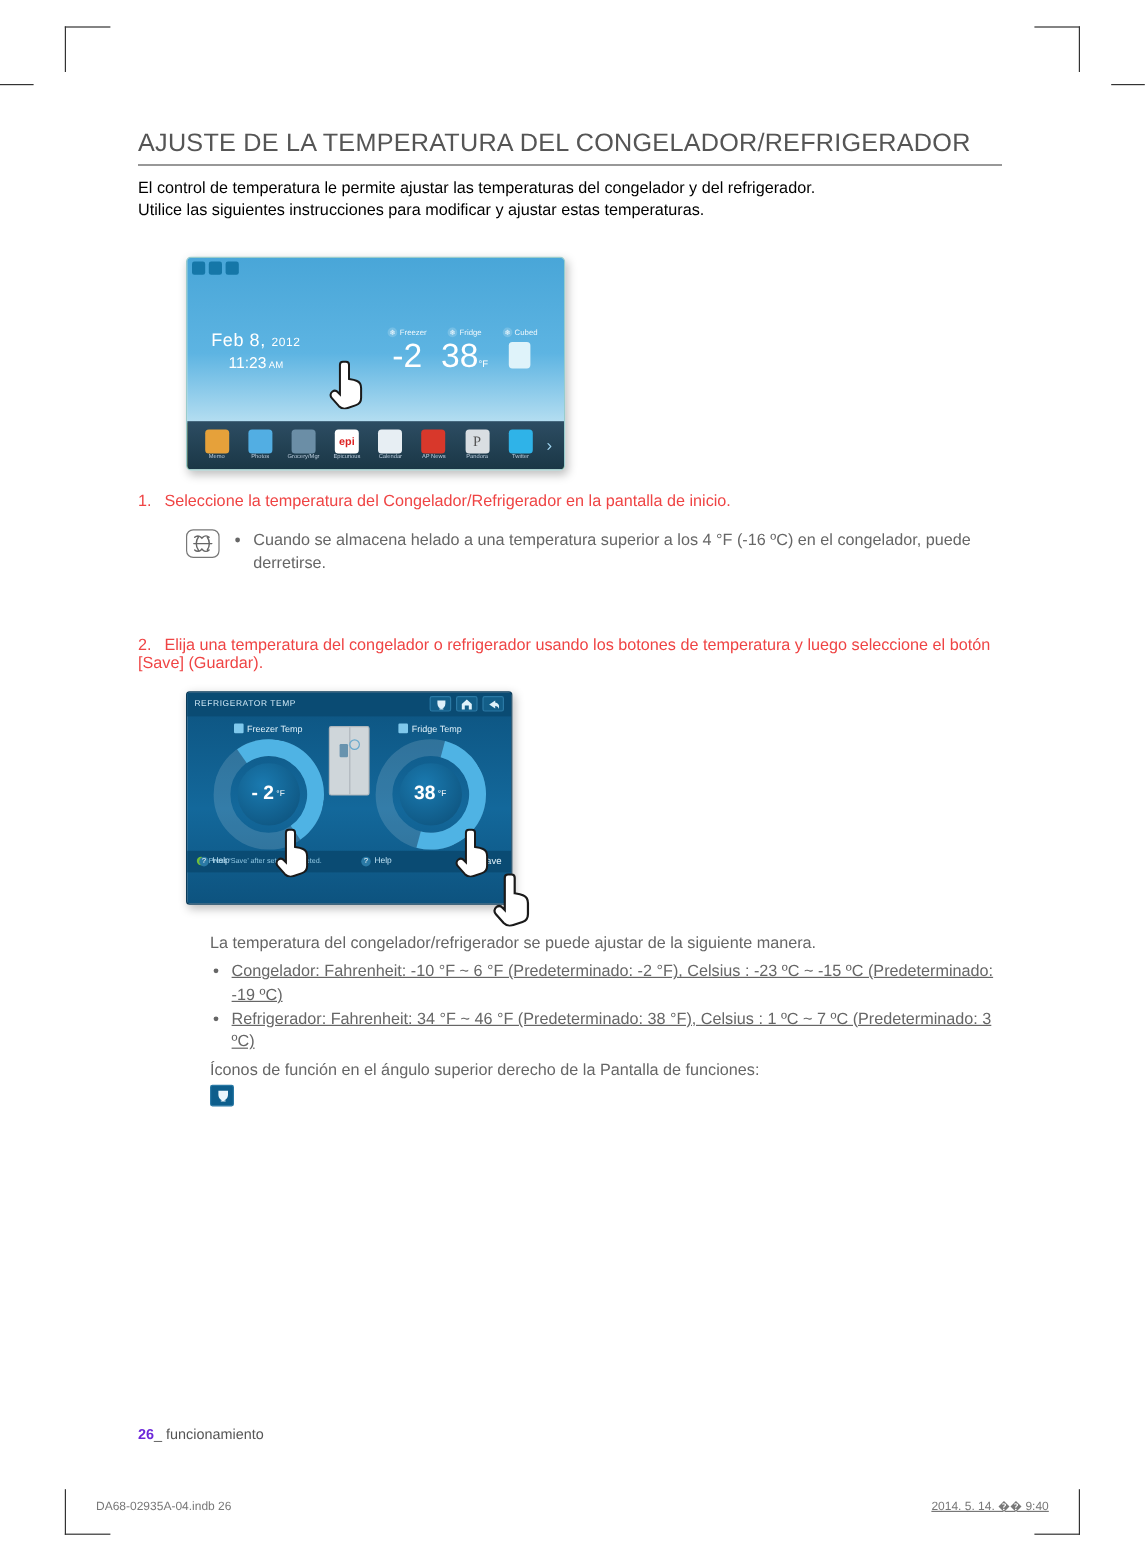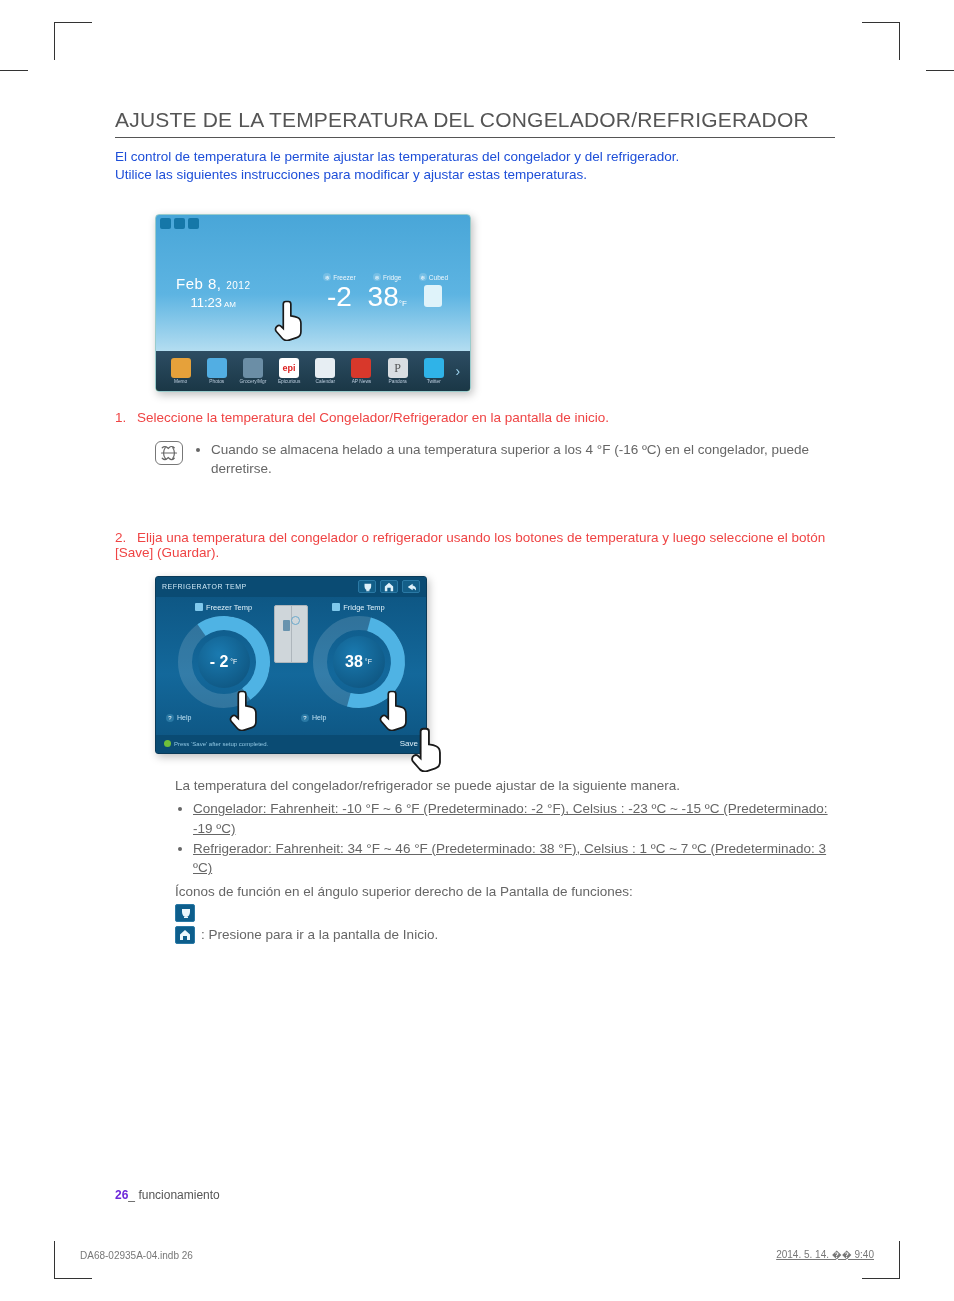--- a/index.html
+++ b/index.html
@@ -8,21 +8,21 @@
   .crop-tl { top: 22px; left: 54px; width: 38px; height: 38px; border-right: none; border-bottom: none; }
   .crop-tr { top: 22px; right: 54px; width: 38px; height: 38px; border-left: none; border-bottom: none; }
   .crop-bl { bottom: 22px; left: 54px; width: 38px; height: 38px; border-right: none; border-top: none; }
   .crop-br { bottom: 22px; right: 54px; width: 38px; height: 38px; border-left: none; border-top: none; }
   .vmark-left  { position:absolute; top:70px; left:0; width:28px; height:0; border-top:1px solid #333; }
   .vmark-right { position:absolute; top:70px; right:0; width:28px; height:0; border-top:1px solid #333; }
 
   .page { position: absolute; left: 115px; top: 108px; width: 720px; }
 
   h1 { font-size: 21px; font-weight: 400; letter-spacing: .2px; color: #555; border-bottom: 1px solid #555; padding-bottom: 5px; margin-bottom: 10px; font-family: Arial, sans-serif; }
-  .intro { font-size: 13.5px; line-height: 1.35; color: #1d4ed8; margin-bottom: 30px; }
+  .intro { font-size: 13.5px; line-height: 1.35; color: #000000; margin-bottom: 30px; }
 
   
   .shot1 { width:316px; height:178px; margin: 2px 0 18px 40px; border-radius:4px; position:relative;
            background: linear-gradient(180deg,#49a6d8 0%,#5db4e2 45%,#b5def1 78%,#b9d367 78%,#b9d367 100%);
            box-shadow: 2px 3px 8px rgba(0,0,0,.25); border:1px solid #9cc; overflow:hidden;}
   .shot1 .status { position:absolute; top:3px; left:4px; display:flex; gap:3px;}
   .shot1 .status span{ width:11px;height:11px;background:#1577a8;border-radius:2px;}
   .shot1 .datewrap{position:absolute; left:20px; top:60px; color:#fff; text-align:center;}
   .shot1 .date{font-size:15px; font-weight:300; letter-spacing:.5px;}
   .shot1 .date small{font-size:10px;}
@@ -56,21 +56,21 @@
   .note li{line-height:1.35;}
 
   
   .shot2wrap{position:relative; margin:14px 0 22px 40px; width:280px;}
   .shot2{width:272px;height:178px;border-radius:3px;background:linear-gradient(180deg,#0d537f,#13689b 55%,#0d537f);box-shadow:2px 3px 8px rgba(0,0,0,.25);position:relative;overflow:hidden;border:1px solid #0a3a58;}
   .s2-top{height:20px;background:#0a4b73;display:flex;align-items:center;justify-content:space-between;padding:0 6px;}
   .s2-title{font-size:7px;letter-spacing:.5px;color:#cfe8f6;}
   .s2-top-ic{display:flex;gap:4px;}
   .s2-top-ic span{width:18px;height:13px;background:#135e88;border:1px solid #2a79a5;border-radius:2px;display:flex;align-items:center;justify-content:center;}
   .s2-top-ic svg{width:10px;height:10px;fill:#dff1fa;}
-  .s2-body{display:flex;height:138px;}
+  .s2-body{display:flex;height:112px;}
   .s2-col{flex:1;padding:6px 4px 0;position:relative;}
   .s2-sub{font-size:7.5px;color:#dff1fa;text-align:center;margin-bottom:4px;display:flex;justify-content:center;align-items:center;gap:3px;}
   .s2-sub .g{width:8px;height:8px;background:#7fc8ec;border-radius:1px;}
   .dial{width:92px;height:92px;margin:0 auto;position:relative;}
   .dial .ring{position:absolute;inset:0;border-radius:50%;border:14px solid rgba(255,255,255,.14);}
   .dial .ring2{position:absolute;inset:0;border-radius:50%;border:14px solid transparent;border-top-color:#4fb3e4;border-right-color:#4fb3e4;transform:rotate(10deg);}
   .dial .center{position:absolute;inset:20px;border-radius:50%;background:radial-gradient(circle at 40% 35%,#1a7ab0,#0c4e77);display:flex;align-items:center;justify-content:center;color:#fff;}
   .dial .center .v{font-size:16px;font-weight:600;}
   .dial .center .u{font-size:7px;margin-left:2px;}
   .s2-help{font-size:7px;color:#bfe2f4;margin-top:6px;margin-left:6px;display:flex;align-items:center;gap:3px;}
@@ -315,28 +315,20 @@
       <li>Refrigerador: Fahrenheit: 34 °F ~ 46 °F (Predeterminado: 38 °F), Celsius : 1 ºC ~ 7 ºC (Predeterminado: 3 ºC)</li>
     </ul>
     <p>Íconos de función en el ángulo superior derecho de la Pantalla de funciones:</p>
     <div class="icon-line">
       <span class="mini-btn">
           <svg viewBox="0 0 12 12">
             <use href="#ico-cup"></use>
           </svg>
         </span>
     </div>
-    <div class="icon-line">
-      <span class="mini-btn">
-          <svg viewBox="0 0 12 12">
-            <use href="#ico-home"></use>
-          </svg>
-        </span>
-      <span>: Presione para ir a la pantalla de Inicio.</span>
-    </div>
   </div>
 
 </div>
 
 <div class="page-num">
   <b>26</b>_ <span>funcionamiento</span>
 </div>
 <div class="footer-left">DA68-02935A-04.indb   26</div>
 <div class="footer-right">2014. 5. 14.   �� 9:40</div>
 

